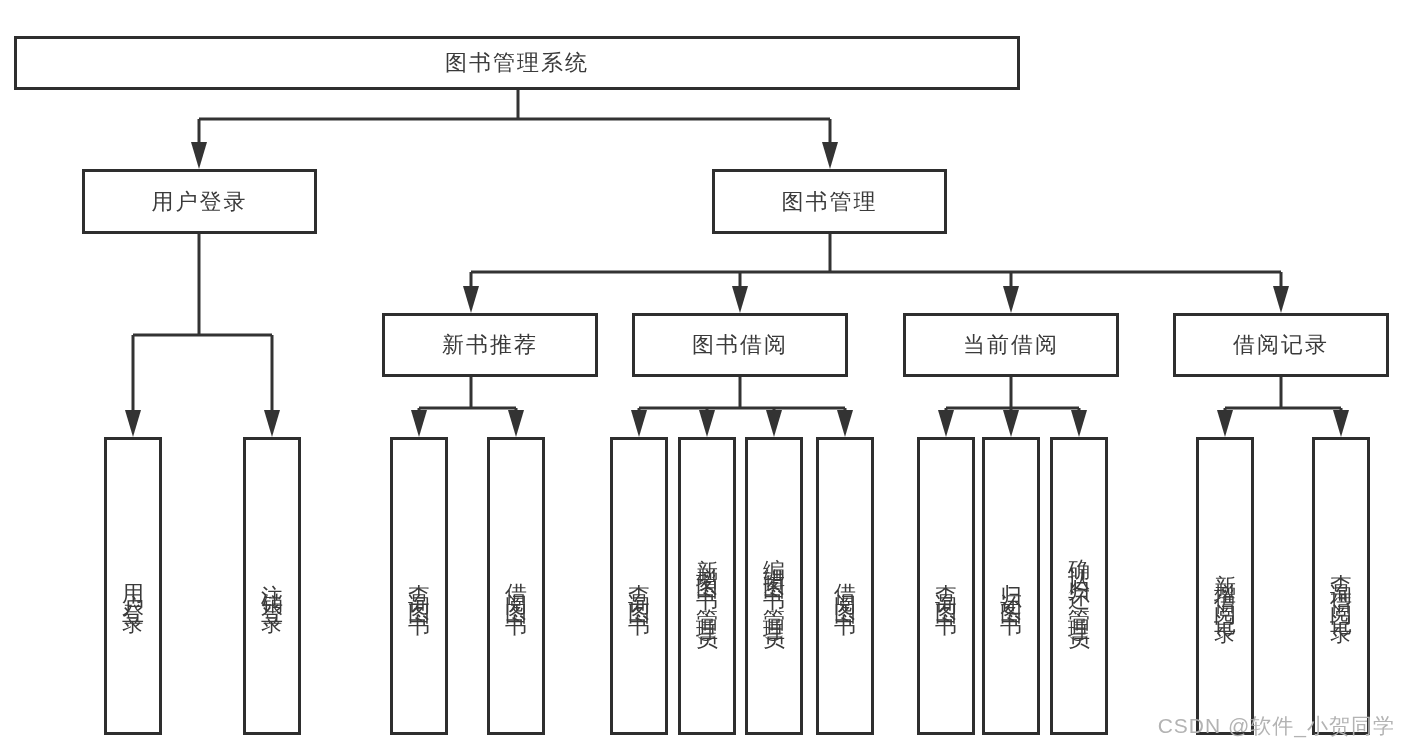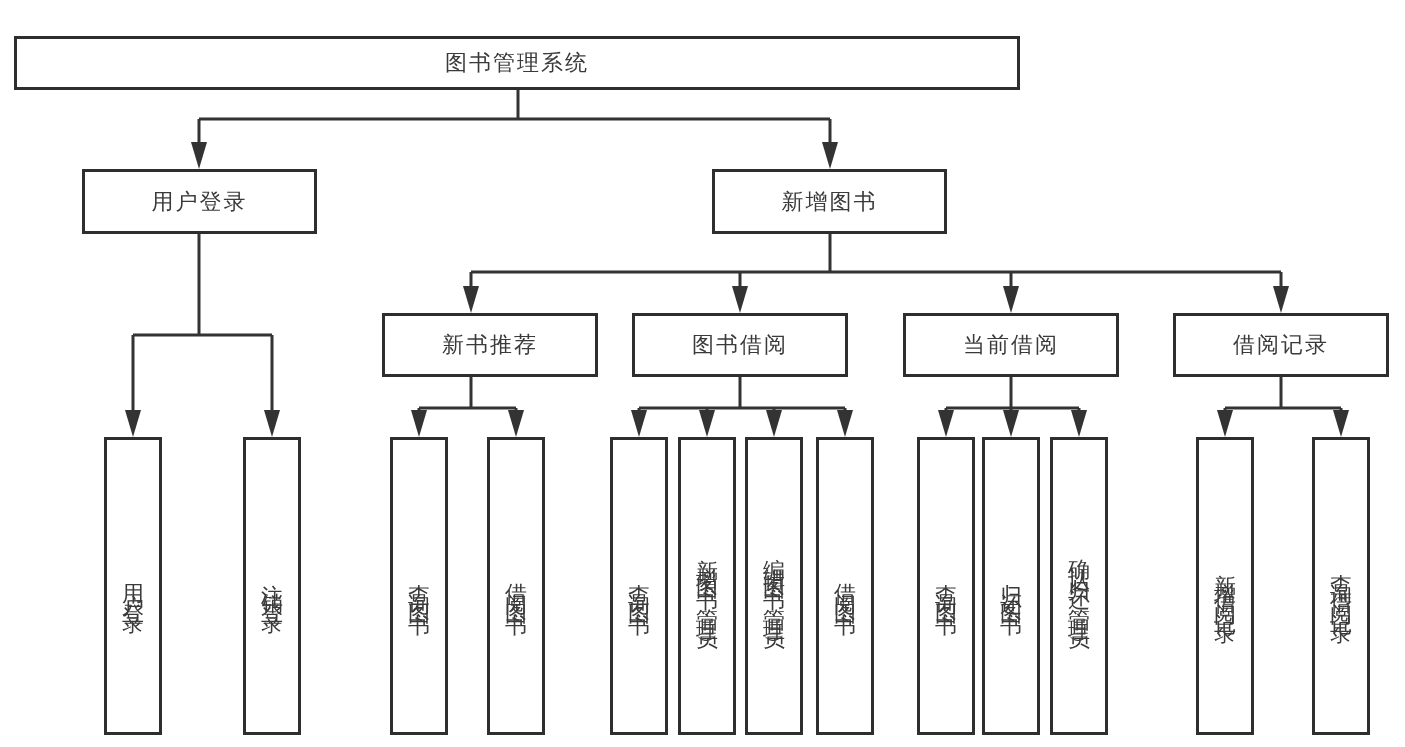--- a/index.html
+++ b/index.html
@@ -118,21 +118,21 @@
   </svg>
 
   <div class="node" style="left:14px;top:14px;width:1006px;height:54px;margin-top:22px;">
     <span>图书管理系统</span>
   </div>
 
   <div class="node" style="left:82px;top:169px;width:235px;height:65px;">
     <span>用户登录</span>
   </div>
   <div class="node" style="left:712px;top:169px;width:235px;height:65px;">
-    <span>新增图书</span>
+    <span>图书管理</span>
   </div>
 
   <div class="node" style="left:382px;top:313px;width:216px;height:64px;">
     <span>新书推荐</span>
   </div>
   <div class="node" style="left:632px;top:313px;width:216px;height:64px;">
     <span>图书借阅</span>
   </div>
   <div class="node" style="left:903px;top:313px;width:216px;height:64px;">
     <span>当前借阅</span>
@@ -178,14 +178,15 @@
     <span>确认归还（管理员）</span>
   </div>
 
   <div class="node vert" style="left:1196px;top:437px;width:58px;height:298px;">
     <span>新增借阅记录</span>
   </div>
   <div class="node vert" style="left:1312px;top:437px;width:58px;height:298px;">
     <span>查询借阅记录</span>
   </div>
 
+  <div id="watermark">CSDN @软件_小贺同学</div>
 
 </div>
 
 </body></html>

